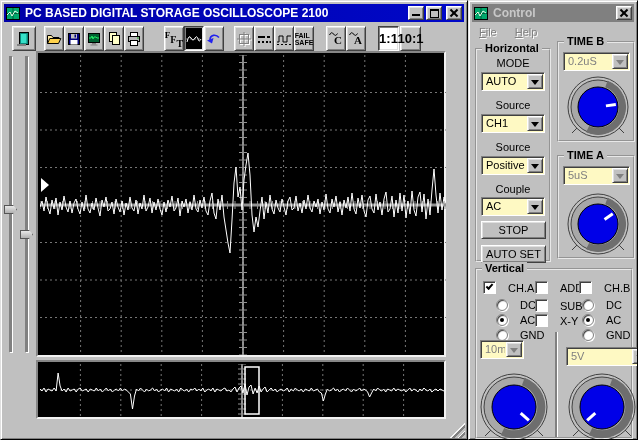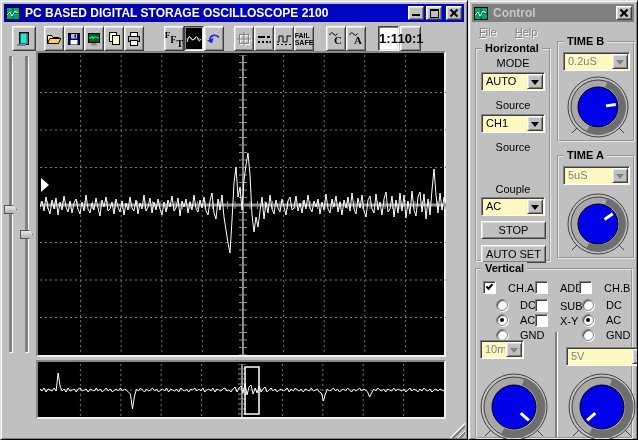--- a/index.html
+++ b/index.html
@@ -421,20 +421,26 @@
         </span>
     </div>
     <span class="lbl" style="top:49px">Source</span>
     <div class="combo" style="left:4px;top:64px;width:64px">
       <span class="val">CH1</span>
       <span class="drop raised">
           <span class="arr"></span>
         </span>
     </div>
     <span class="lbl" style="top:91px">Source</span>
+    <div class="combo" style="left:4px;top:106px;width:64px">
+      <span class="val">Positive</span>
+      <span class="drop raised">
+          <span class="arr"></span>
+        </span>
+    </div>
     <span class="lbl" style="top:133px">Couple</span>
     <div class="combo" style="left:4px;top:147px;width:64px">
       <span class="val">AC</span>
       <span class="drop raised">
           <span class="arr"></span>
         </span>
     </div>
     <div class="push raised" style="left:4px;top:171px;width:65px;height:18px">
         <span>STOP</span>
       </div>

